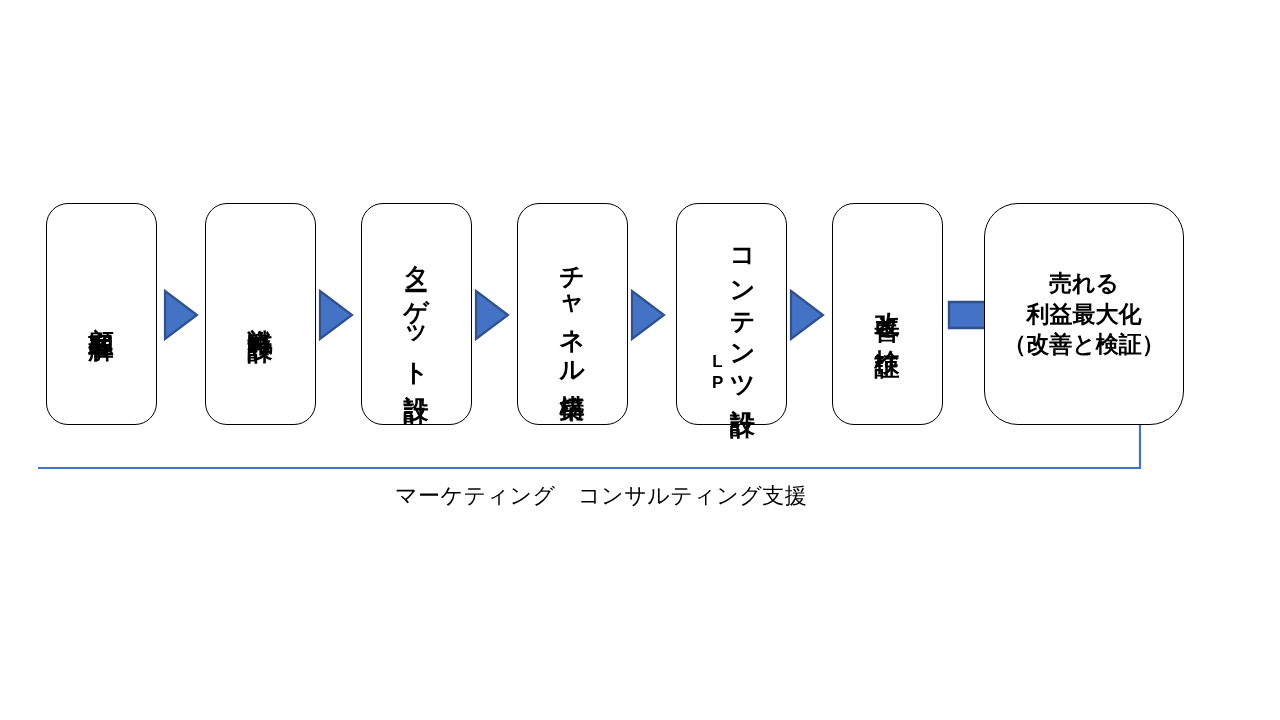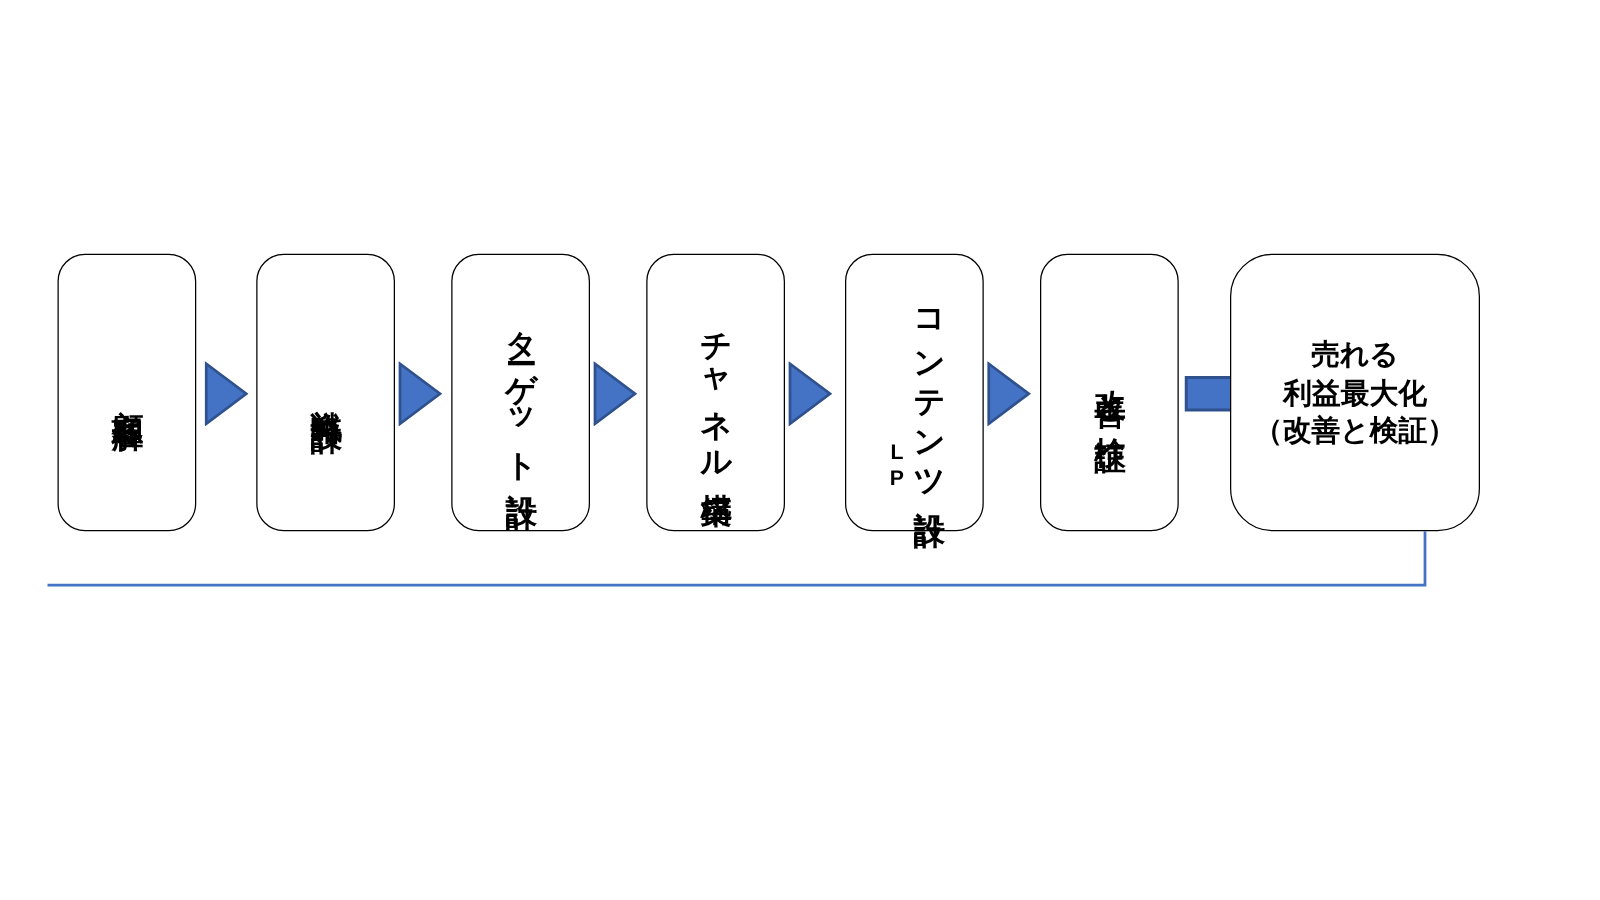--- a/index.html
+++ b/index.html
@@ -183,14 +183,15 @@
     <div class="goal-line">利益最大化</div>
     <div class="goal-line">（改善と検証）</div>
   </div>
 
   <div class="bracket" style="left:36px; top:420px; width:1110px; height:54px;">
     <svg width="1110" height="54" viewBox="0 0 1110 54">
       <polyline points="1104,5 1104,48 2,48" fill="none" stroke="#4472C4" stroke-width="2.2"></polyline>
     </svg>
   </div>
 
+  <div class="caption" style="left:395px; top:481px;">マーケティング　コンサルティング支援</div>
 
 </div>
 
 </body></html>

